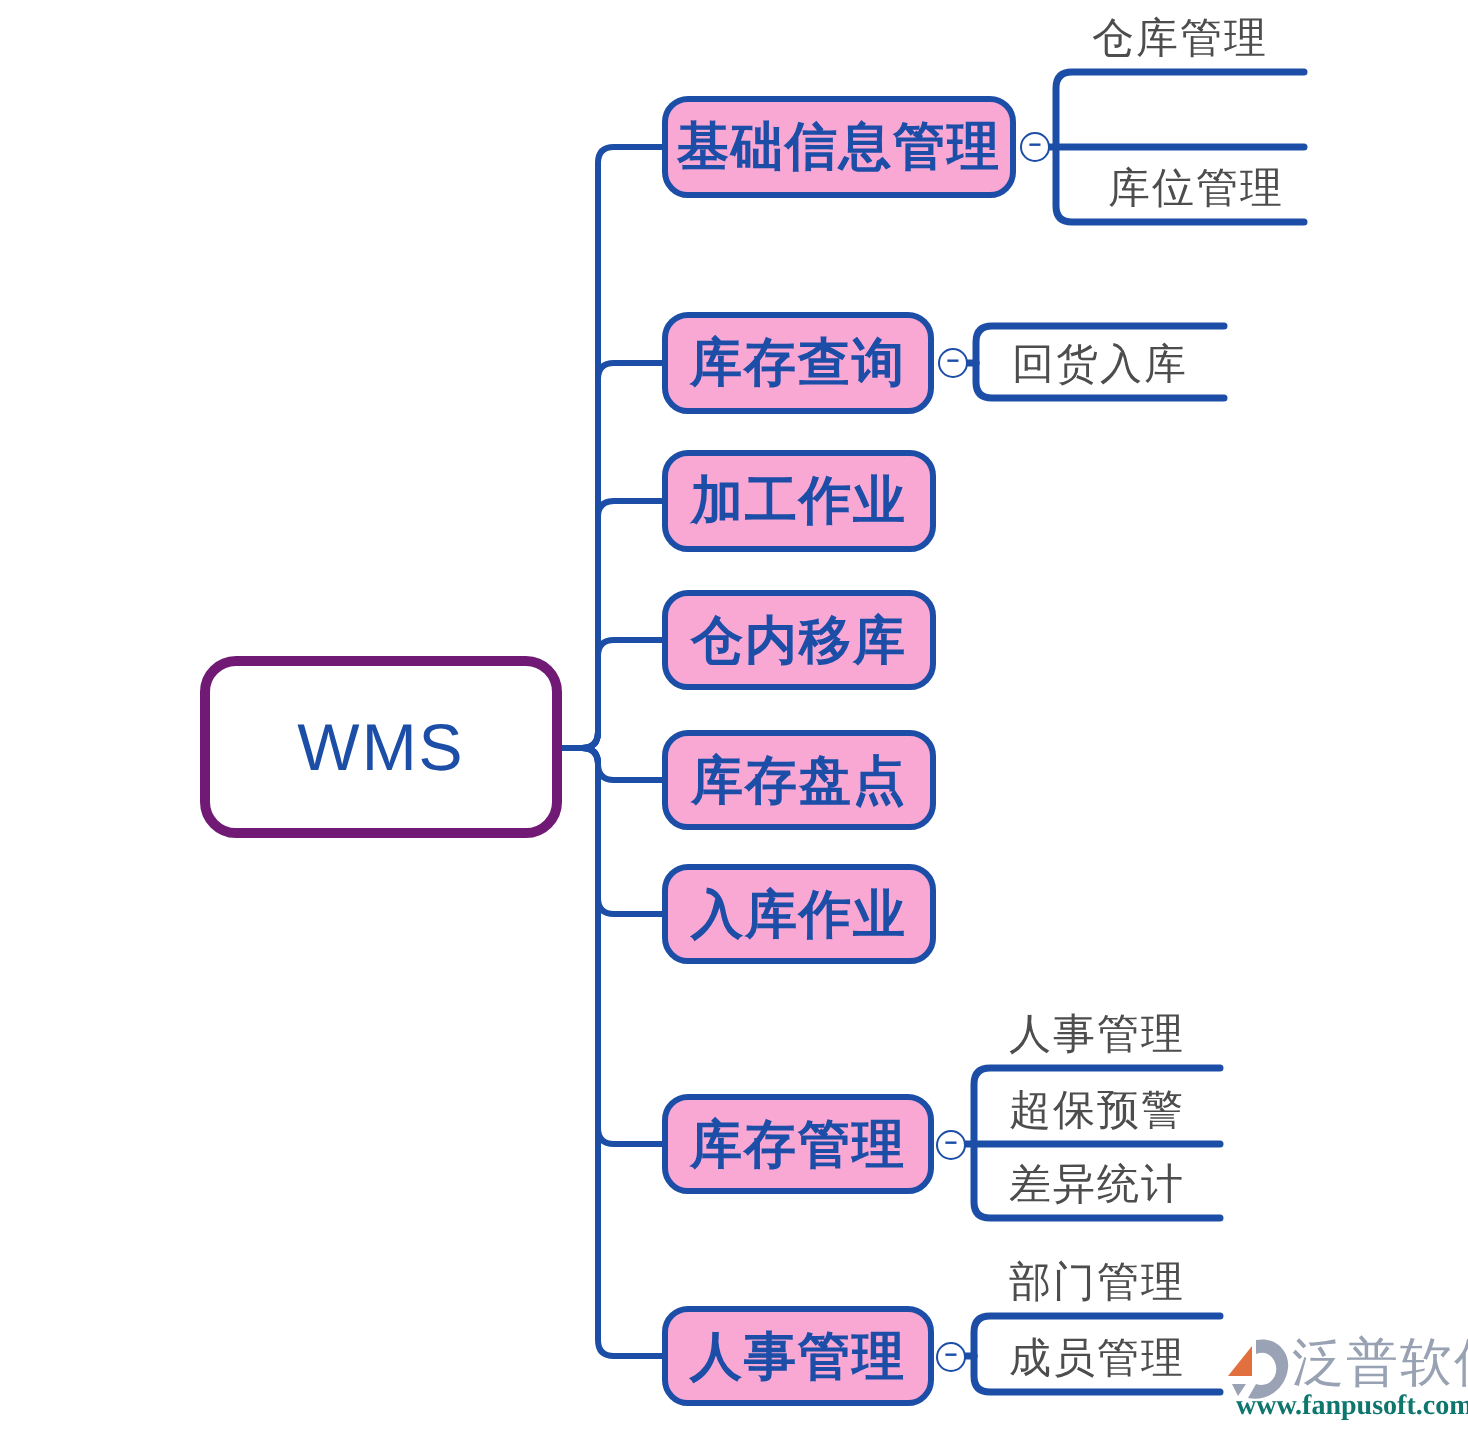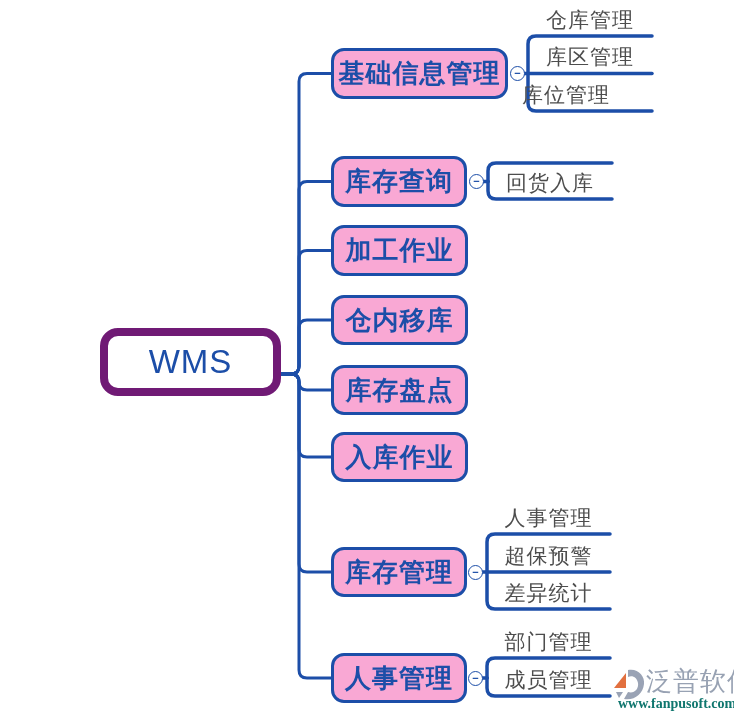--- a/index.html
+++ b/index.html
@@ -6,22 +6,22 @@
   #stage{
     position:relative;width:734px;height:719px;background:#ffffff;overflow:hidden;
     font-family:"Liberation Sans","DejaVu Sans",sans-serif;
   }
   #wires{position:absolute;left:0;top:0;z-index:1;}
   #wires path{fill:none;stroke:#1c4ea8;stroke-linecap:round;}
   #wires path.trunk{stroke-width:3;}
   #wires path.leafline{stroke-width:3.5;}
 
   .rootnode{
-    position:absolute;z-index:3;left:100px;top:328px;width:181px;height:68px;
-    background:#ffffff;border:8px solid #701a75;border-radius:18px;
+    position:absolute;z-index:3;left:100px;top:328px;width:181px;height:91px;
+    background:#ffffff;border:5px solid #701a75;border-radius:18px;
     display:flex;align-items:center;justify-content:center;
     color:#1c4ea8;font-size:33px;font-weight:500;letter-spacing:1px;
     box-sizing:border-box;cursor:pointer;
   }
   .topic{
     position:absolute;z-index:3;background:#f9a8d4;border:3px solid #1c4ea8;border-radius:13px;
     display:flex;align-items:center;justify-content:center;
     color:#1c4ea8;font-size:26px;font-weight:700;letter-spacing:1px;
     box-sizing:border-box;cursor:pointer;
   }
@@ -91,22 +91,21 @@
   <div class="topic" style="left:331px;top:432px;width:137px;height:50px">入库作业</div>
   <div class="topic" style="left:331px;top:547px;width:136px;height:50px">库存管理</div>
   <div class="topic" style="left:331px;top:653px;width:136px;height:50px">人事管理</div>
 
   <div class="collapse" style="left:510px;top:66px">−</div>
   <div class="collapse" style="left:469px;top:174px">−</div>
   <div class="collapse" style="left:468px;top:564.5px">−</div>
   <div class="collapse" style="left:468px;top:670.5px">−</div>
 
   <div class="leaf" style="left:528px;top:8px;width:124px">仓库管理</div>
-  <div class="leaf" style="left:528px;top:45px;width:124px">库区管理</div>
-  <div class="leaf" style="left:504px;top:83px;width:124px">库位管理</div>
+  <div class="leaf" style="left:536px;top:83px;width:124px">库位管理</div>
 
   <div class="leaf" style="left:488px;top:171px;width:124px">回货入库</div>
 
   <div class="leaf" style="left:487px;top:506px;width:123px">人事管理</div>
   <div class="leaf" style="left:487px;top:544px;width:123px">超保预警</div>
   <div class="leaf" style="left:487px;top:581px;width:123px">差异统计</div>
 
   <div class="leaf" style="left:487px;top:630px;width:123px">部门管理</div>
   <div class="leaf" style="left:487px;top:668px;width:123px">成员管理</div>
 

